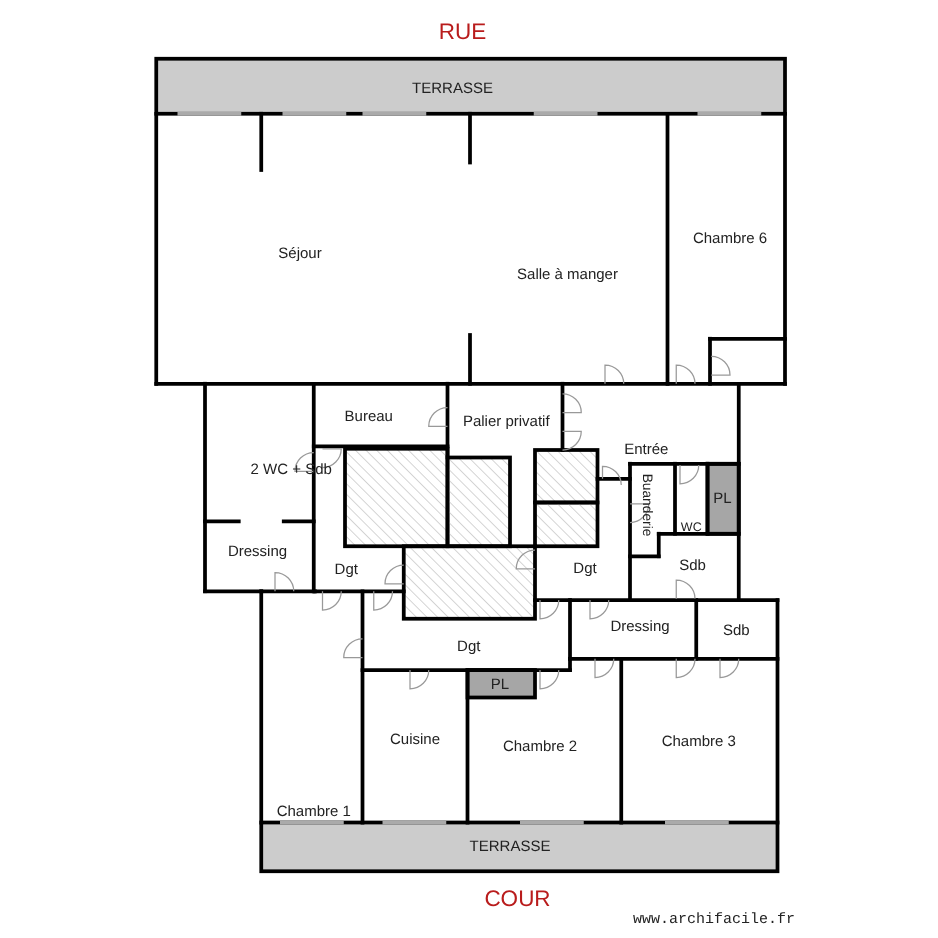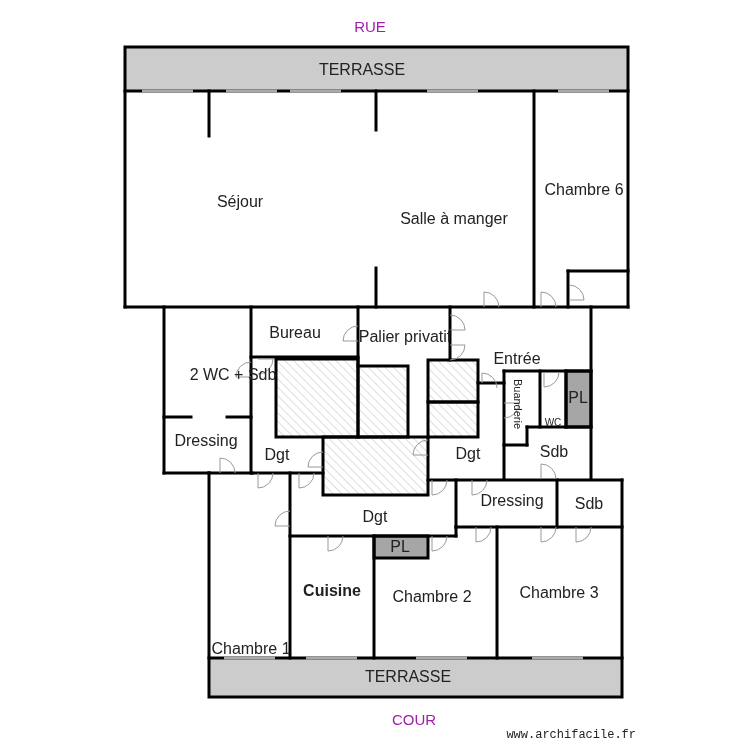--- a/index.html
+++ b/index.html
@@ -1,23 +1,23 @@
 <!DOCTYPE html>
 <html><head>
 <meta charset="utf-8">
 <style>
   html, body { margin:0; padding:0; background:#fff; }
   body { width:750px; height:750px; position:relative; overflow:hidden;
          font-family:"Liberation Sans", sans-serif; color:#222; }
   svg.plan { position:absolute; left:0; top:0; width:750px; height:750px; }
-  .lbl { position:absolute; font-size:16px; color:#222; white-space:nowrap;
+  .lbl { position:absolute; font-size:12px; color:#222; white-space:nowrap;
          transform:translate(-50%,-50%); line-height:1; }
   .lbl.small { font-size:10px; }
   .lbl.vert { transform:translate(-50%,-50%) rotate(90deg); font-size:11px; }
-  .ext { position:absolute; font-size:15px; color:#a21caf; transform:translate(-50%,-50%); }
+  .ext { position:absolute; font-size:18px; color:#b91c1c; transform:translate(-50%,-50%); }
   .credit { position:absolute; font-size:12px; color:#222; right:114px; top:735px; transform:translateY(-50%);font-family:Liberation Mono, monospace; }
 </style>
 </head>
 <body>
 
 <svg class="plan" viewBox="0 0 750 750" xmlns="http://www.w3.org/2000/svg">
   <defs>
     <pattern id="hatch" patternUnits="userSpaceOnUse" width="6" height="6" patternTransform="rotate(-45)">
       <line x1="0" y1="0" x2="0" y2="6" stroke="#bbbbbb" stroke-width="1"></line>
     </pattern>
@@ -149,17 +149,17 @@
 <div class="lbl small" style="left:553px; top:423px;">WC</div>
 <div class="lbl" style="left:578px; top:398px;">PL</div>
 <div class="lbl" style="left:554px; top:452px;">Sdb</div>
 <div class="lbl" style="left:277px; top:455px;">Dgt</div>
 <div class="lbl" style="left:468px; top:454px;">Dgt</div>
 <div class="lbl" style="left:375px; top:517px;">Dgt</div>
 <div class="lbl" style="left:512px; top:501px;">Dressing</div>
 <div class="lbl" style="left:589px; top:504px;">Sdb</div>
 <div class="lbl" style="left:400px; top:547px;">PL</div>
 <div class="lbl" style="left:251px; top:612px;margin-top:37px;">Chambre 1</div>
-<div class="lbl" style="left:332px; top:591px;font-weight:bold;">Cuisine</div>
+<div class="lbl" style="left:332px; top:591px;">Cuisine</div>
 <div class="lbl" style="left:432px; top:597px;">Chambre 2</div>
 <div class="lbl" style="left:559px; top:593px;">Chambre 3</div>
 
 <div class="credit">www.archifacile.fr</div>
 
 </body></html>

